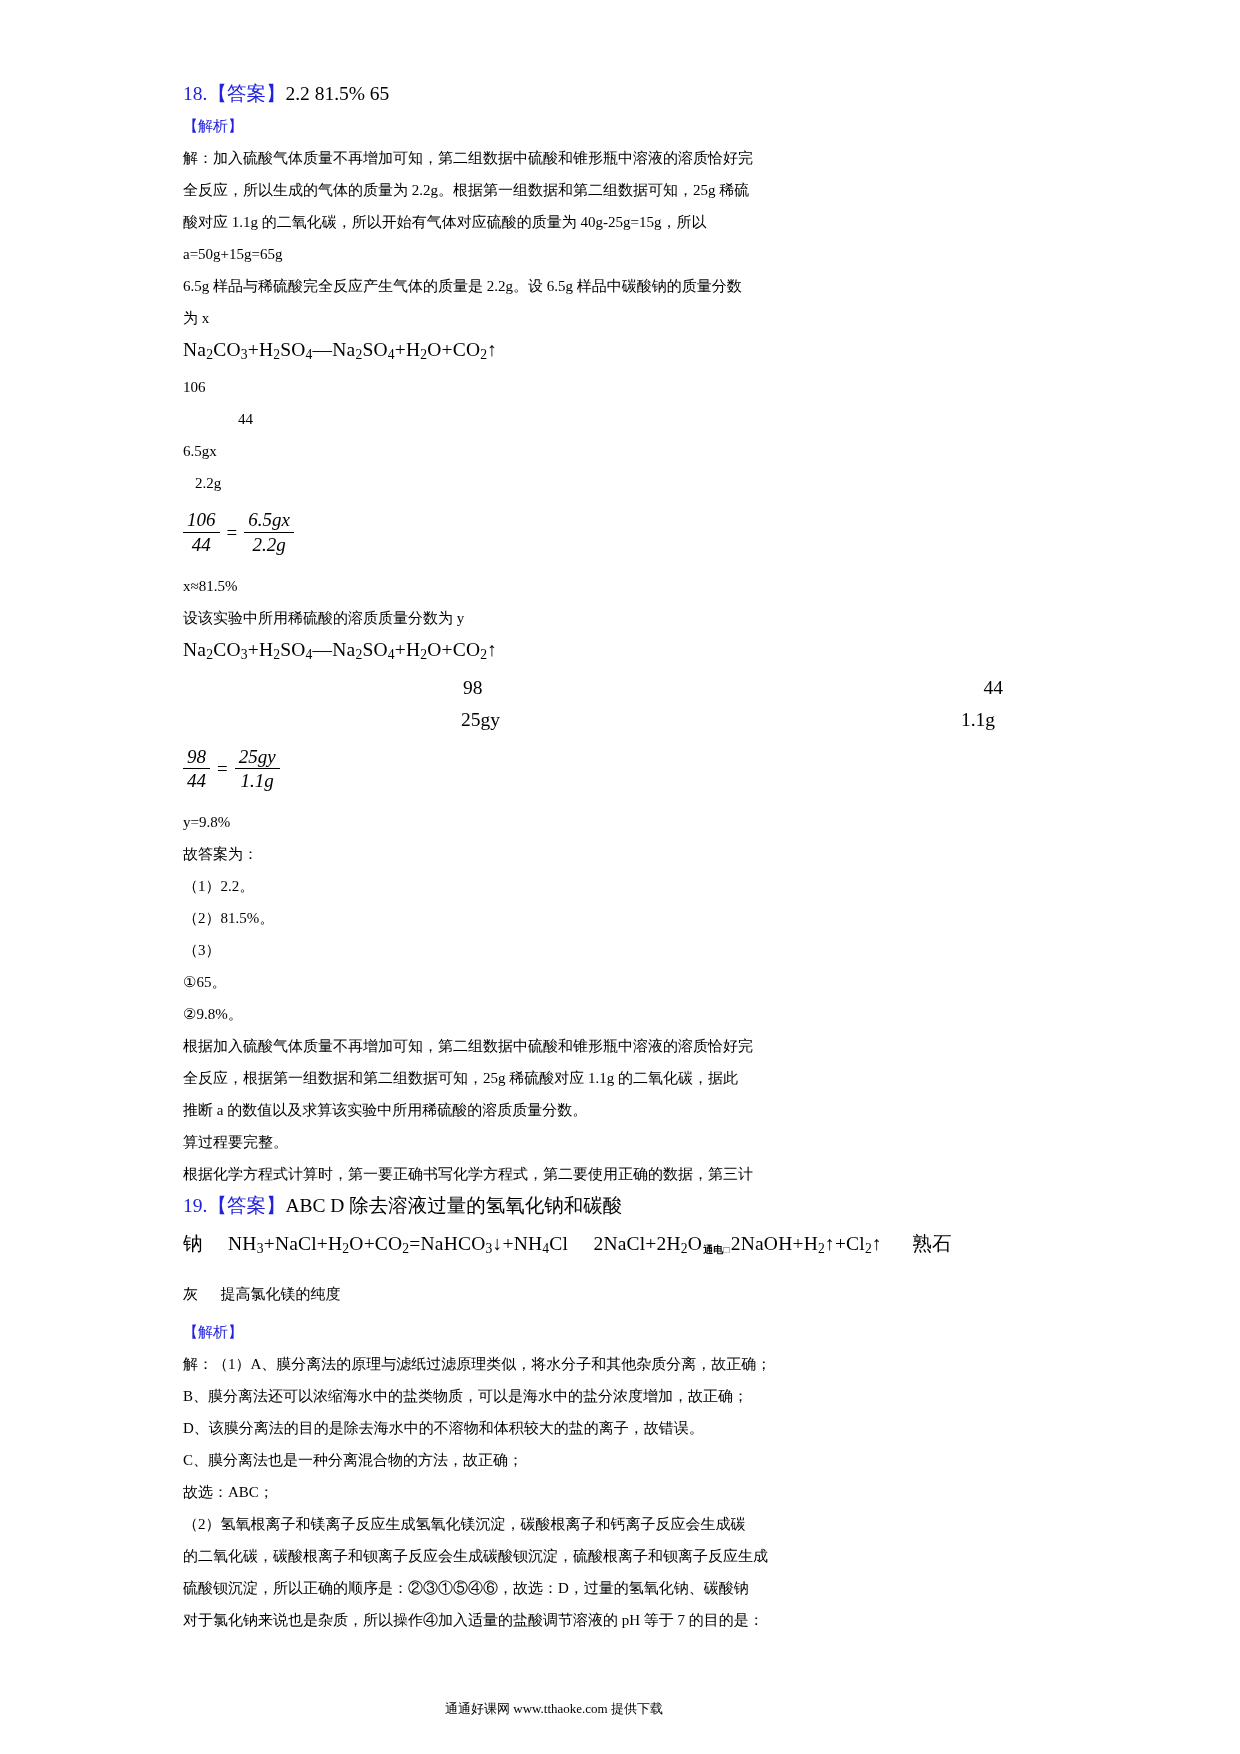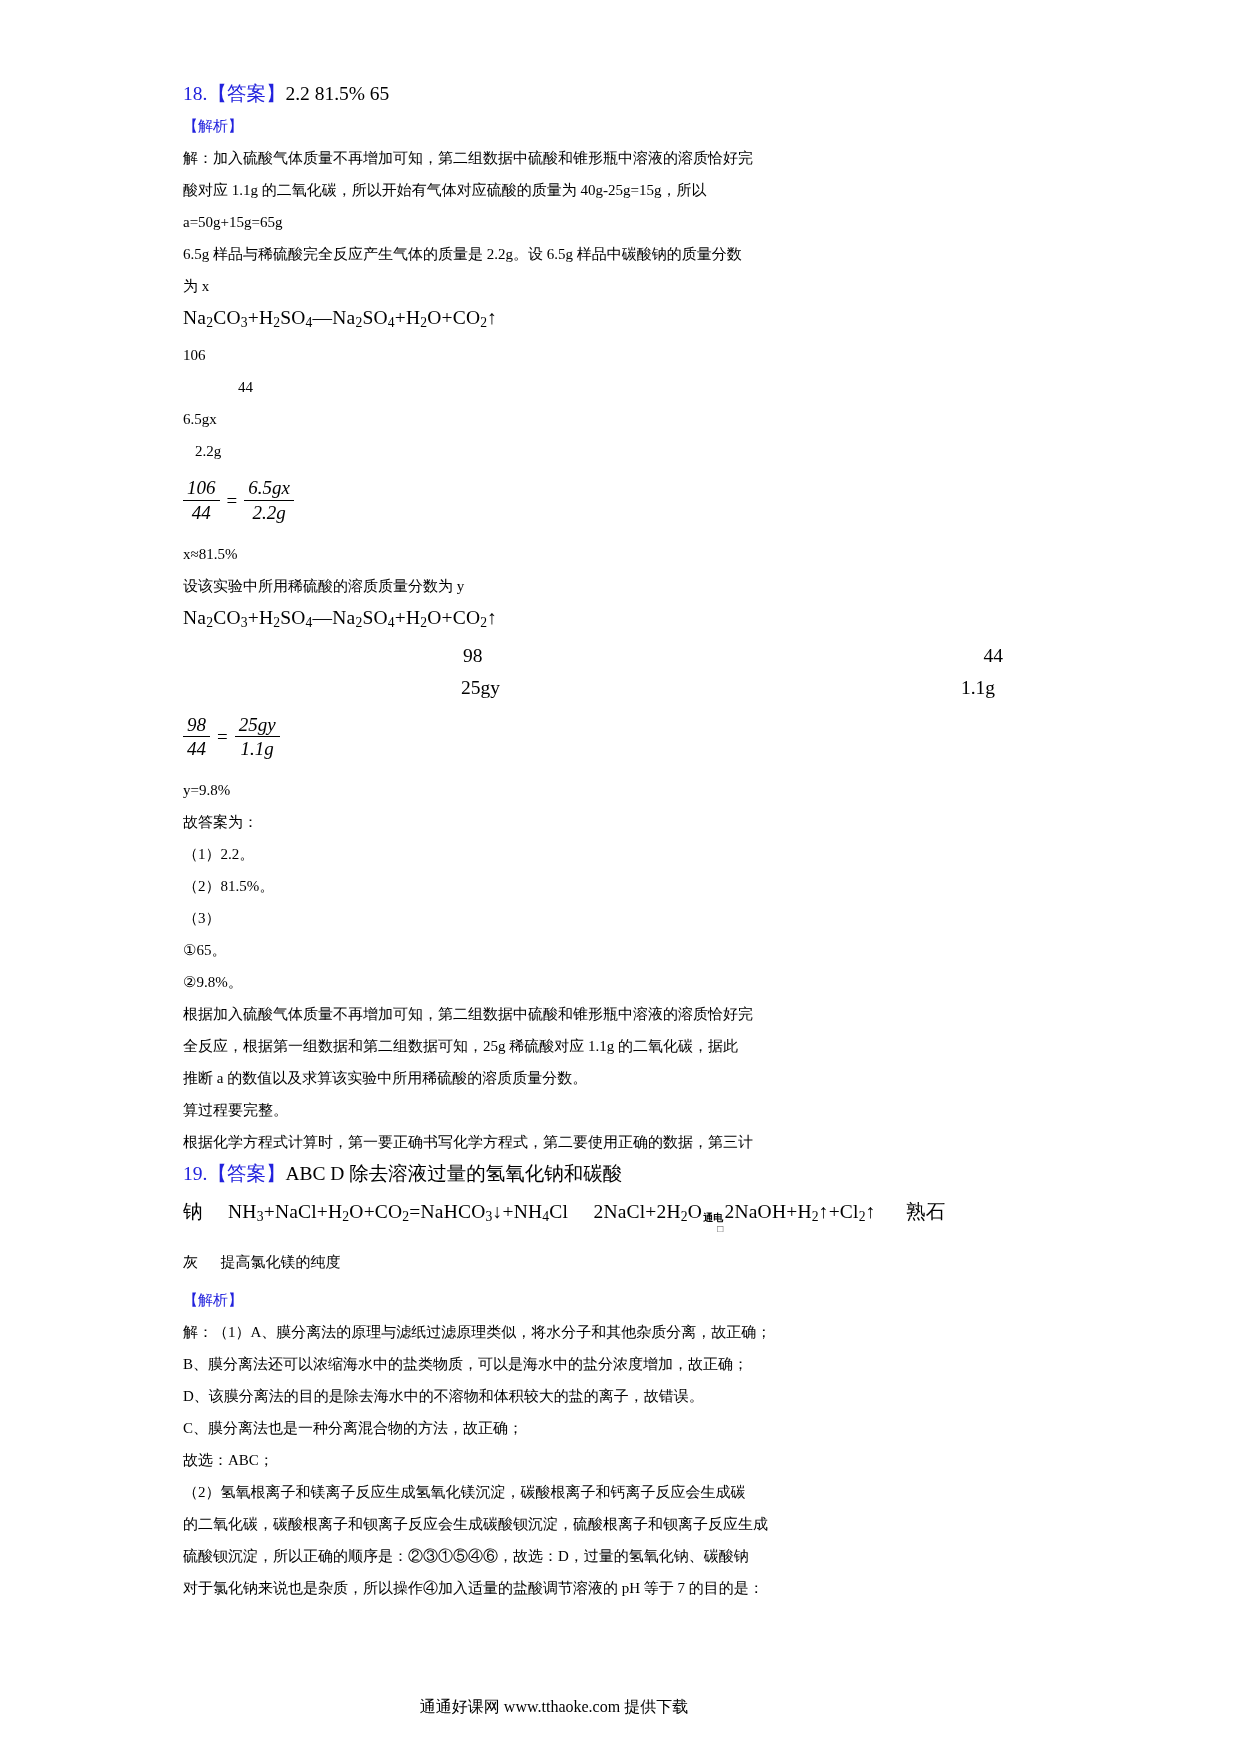--- a/index.html
+++ b/index.html
@@ -103,21 +103,21 @@
   .two-col2 .left {
     position: absolute;
     left: 278px;
   }
   .two-col2 .right {
     position: absolute;
     right: 8px;
   }
   .tongdian {
     display: inline-flex;
-    flex-direction: column;
+    flex-direction: row;
     align-items: flex-end;
     vertical-align: -0.15em;
     line-height: 1;
     margin: 0 1px;
   }
   .tongdian .t {
     font-size: 10px;
     font-weight: bold;
     line-height: 11px;
   }
@@ -125,36 +125,37 @@
     font-size: 10px;
     line-height: 11px;
     color: #444;
   }
   .footer {
     position: absolute;
     left: 0;
     right: 0;
     bottom: 36px;
     text-align: center;
-    font-size: 16px;
+    font-size: 13px;
     font-family: "Liberation Serif", serif;
   }
 </style>
 </head>
 <body>
 
 <div class="page">
 
   <div class="q-head">
     <span class="num">18.</span><span class="tag">【答案】</span><span>2.2      81.5%      65</span>
   </div>
 
   <div class="line blue">【解析】</div>
 
   <div class="line">解：加入硫酸气体质量不再增加可知，第二组数据中硫酸和锥形瓶中溶液的溶质恰好完</div>
+  <div class="line">全反应，所以生成的气体的质量为 2.2g。根据第一组数据和第二组数据可知，25g 稀硫</div>
   <div class="line">酸对应 1.1g 的二氧化碳，所以开始有气体对应硫酸的质量为 40g-25g=15g，所以</div>
   <div class="line">a=50g+15g=65g</div>
   <div class="line">6.5g 样品与稀硫酸完全反应产生气体的质量是 2.2g。设 6.5g 样品中碳酸钠的质量分数</div>
   <div class="line">为 x</div>
 
   <div class="eq">Na<sub>2</sub>CO<sub>3</sub>+H<sub>2</sub>SO<sub>4</sub>—Na<sub>2</sub>SO<sub>4</sub>+H<sub>2</sub>O+CO<sub>2</sub>↑</div>
 
   <div class="line indent-106">106</div>
   <div class="line indent-44">44</div>
   <div class="line">6.5gx</div>

